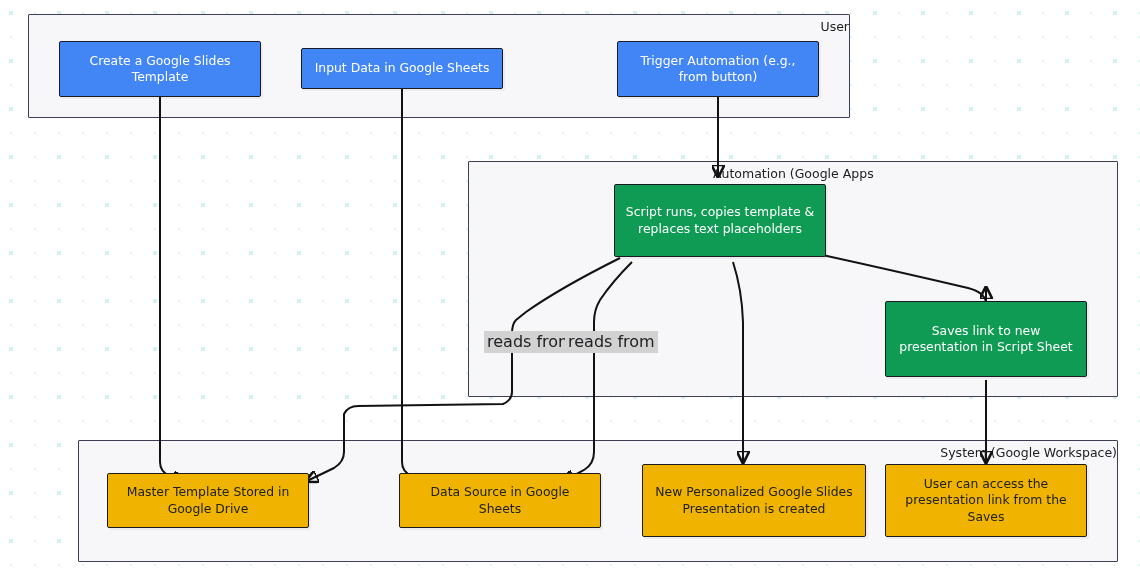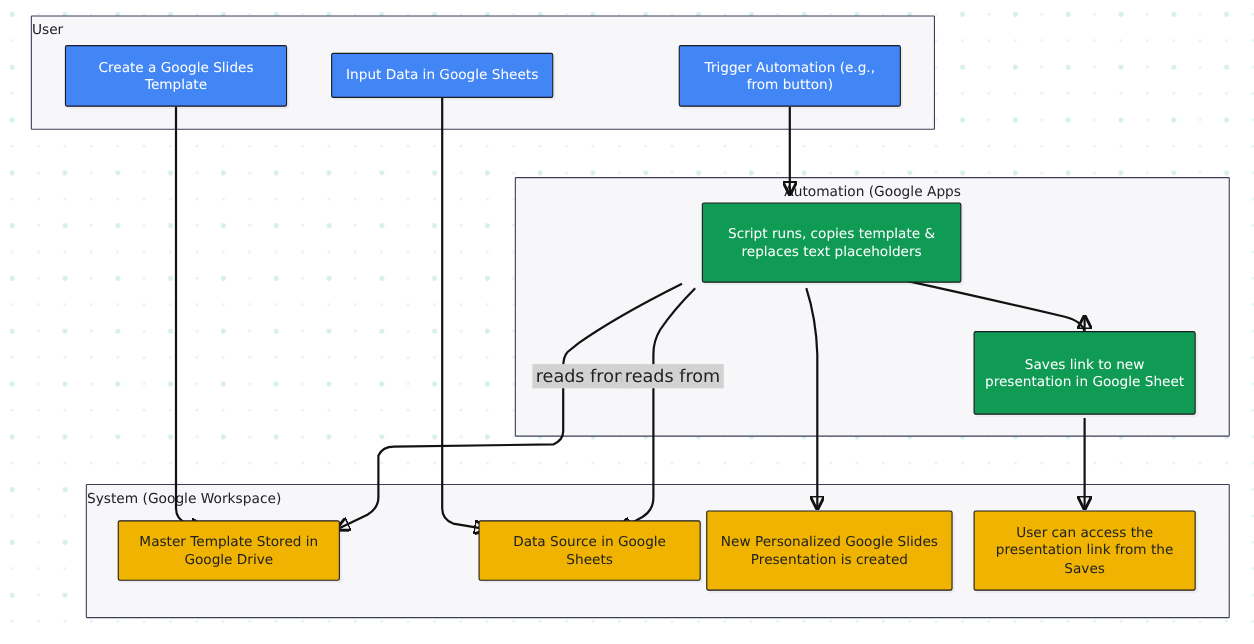--- a/index.html
+++ b/index.html
@@ -30,21 +30,21 @@
     box-sizing: border-box;
     background: #f7f7fa;
     border: 1.6px solid #3c3f56;
     border-radius: 1px;
   }
   .cluster-title {
     position: absolute;
     top: 4px;
     left: 0;
     width: 100%;
-    text-align: left;
+    text-align: right;
     font-size: 12.5px;
     color: #202124;
     white-space: nowrap;
     overflow: hidden;
   }
   .cluster-title.clipped {
     text-align: left;
     text-indent: 244px;
   }
 
@@ -144,33 +144,33 @@
   </div>
 
   <div class="node blue" style="left:301px; top:48px; width:202px; height:41px;">
     <span>Input Data in Google Sheets</span>
   </div>
 
   <div class="node blue" style="left:617px; top:41px; width:202px; height:56px;">
     <span>Trigger Automation (e.g., from button)</span>
   </div>
 
-  <div class="node green" style="left:638px; top:184px; width:236px; height:73px;">
+  <div class="node green" style="left:614px; top:184px; width:212px; height:73px;">
     <span>Script runs, copies template &amp; replaces text placeholders</span>
   </div>
 
   <div class="node green" style="left:885px; top:301px; width:202px; height:76px;">
-    <span>Saves link to new presentation in Google Sheet</span>
+    <span>Saves link to new presentation in Script Sheet</span>
   </div>
 
   <div class="node orange" style="left:107px; top:473px; width:202px; height:55px;">
     <span>Master Template Stored in Google Drive</span>
   </div>
 
-  <div class="node orange" style="left:399px; top:473px; width:202px; height:55px;margin-left:36px;">
+  <div class="node orange" style="left:399px; top:473px; width:202px; height:55px;">
     <span>Data Source in Google Sheets</span>
   </div>
 
   <div class="node orange" style="left:642px; top:464px; width:224px; height:73px;">
     <span>New Personalized Google Slides Presentation is created</span>
   </div>
 
   <div class="node orange" style="left:885px; top:464px; width:202px; height:73px;">
     <span>User can access the presentation link from the Saves</span>
   </div>

